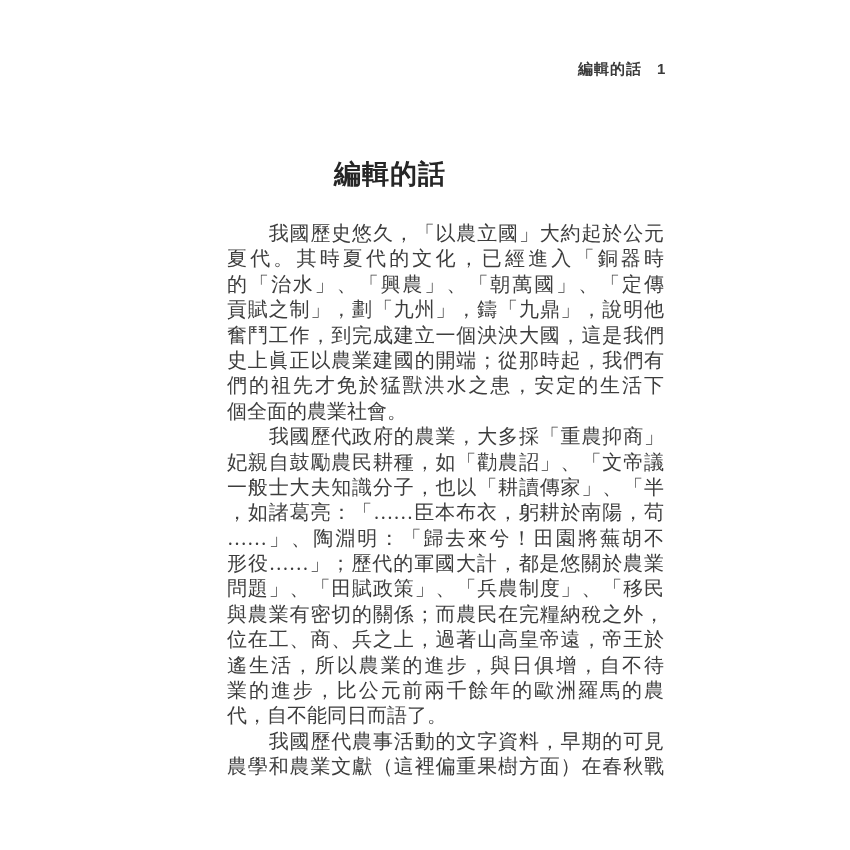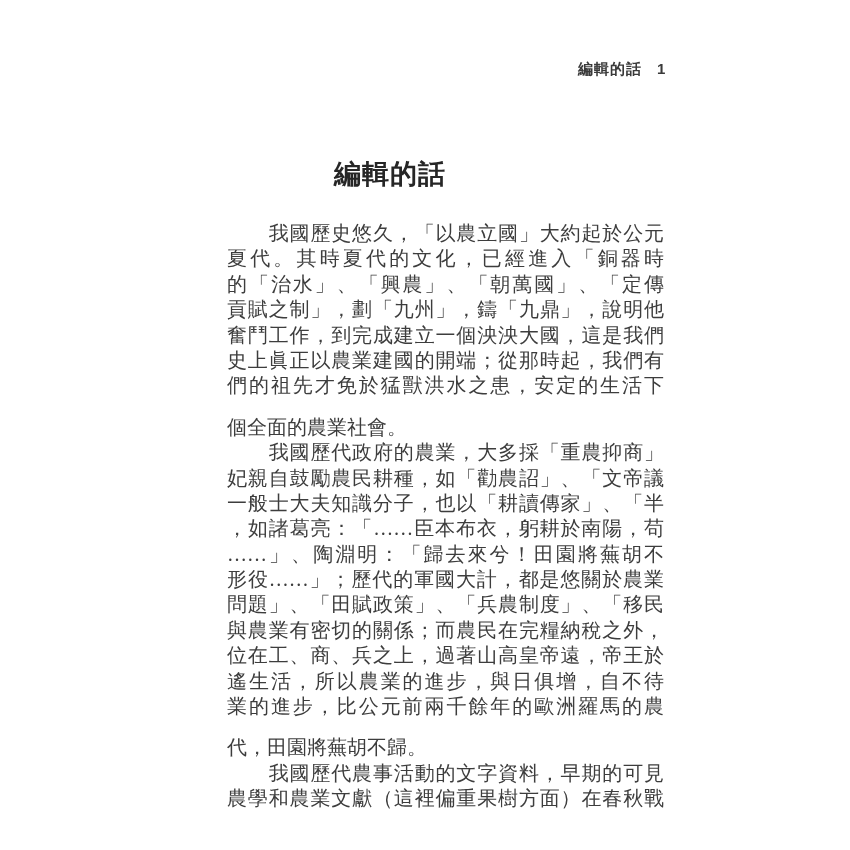--- a/index.html
+++ b/index.html
@@ -40,21 +40,20 @@
   .line {
     height:25.4px;
     line-height:25.4px;
     text-align:justify;
     text-align-last:justify;
     text-justify:inter-character;
     overflow:hidden;
   }
   .line.para-end {
     text-align-last:left;
-    margin-top:16px;
   }
 </style>
 </head>
 <body>
 
 <div class="page">
 
   <div class="running-header">
     <span>編輯的話</span>
     <span>1</span>
@@ -75,18 +74,18 @@
     <div class="line">妃親自鼓勵農民耕種，如「勸農詔」、「文帝議佐百姓詔」；</div>
     <div class="line">一般士大夫知識分子，也以「耕讀傳家」、「半耕半讀」自許</div>
     <div class="line">，如諸葛亮：「……臣本布衣，躬耕於南陽，苟全性命於亂世</div>
     <div class="line">……」、陶淵明：「歸去來兮！田園將蕪胡不歸？既自以心爲</div>
     <div class="line">形役……」；歷代的軍國大計，都是悠關於農業政策的「土地</div>
     <div class="line">問題」、「田賦政策」、「兵農制度」、「移民實邊」等等都</div>
     <div class="line">與農業有密切的關係；而農民在完糧納稅之外，其在社會的地</div>
     <div class="line">位在工、商、兵之上，過著山高皇帝遠，帝王於我何有哉的逍</div>
     <div class="line">遙生活，所以農業的進步，與日俱增，自不待言。因之我國農</div>
     <div class="line">業的進步，比公元前兩千餘年的歐洲羅馬的農業，尙在萌芽時</div>
-    <div class="line para-end">代，田園將蕪胡不歸。</div>
+    <div class="line para-end">代，自不能同日而語了。</div>
     <div class="line">　　我國歷代農事活動的文字資料，早期的可見於殷墟卜辭。</div>
     <div class="line">農學和農業文獻（這裡偏重果樹方面）在春秋戰國期間，特別</div>
   </div>
 
 </div>
 
 </body></html>

